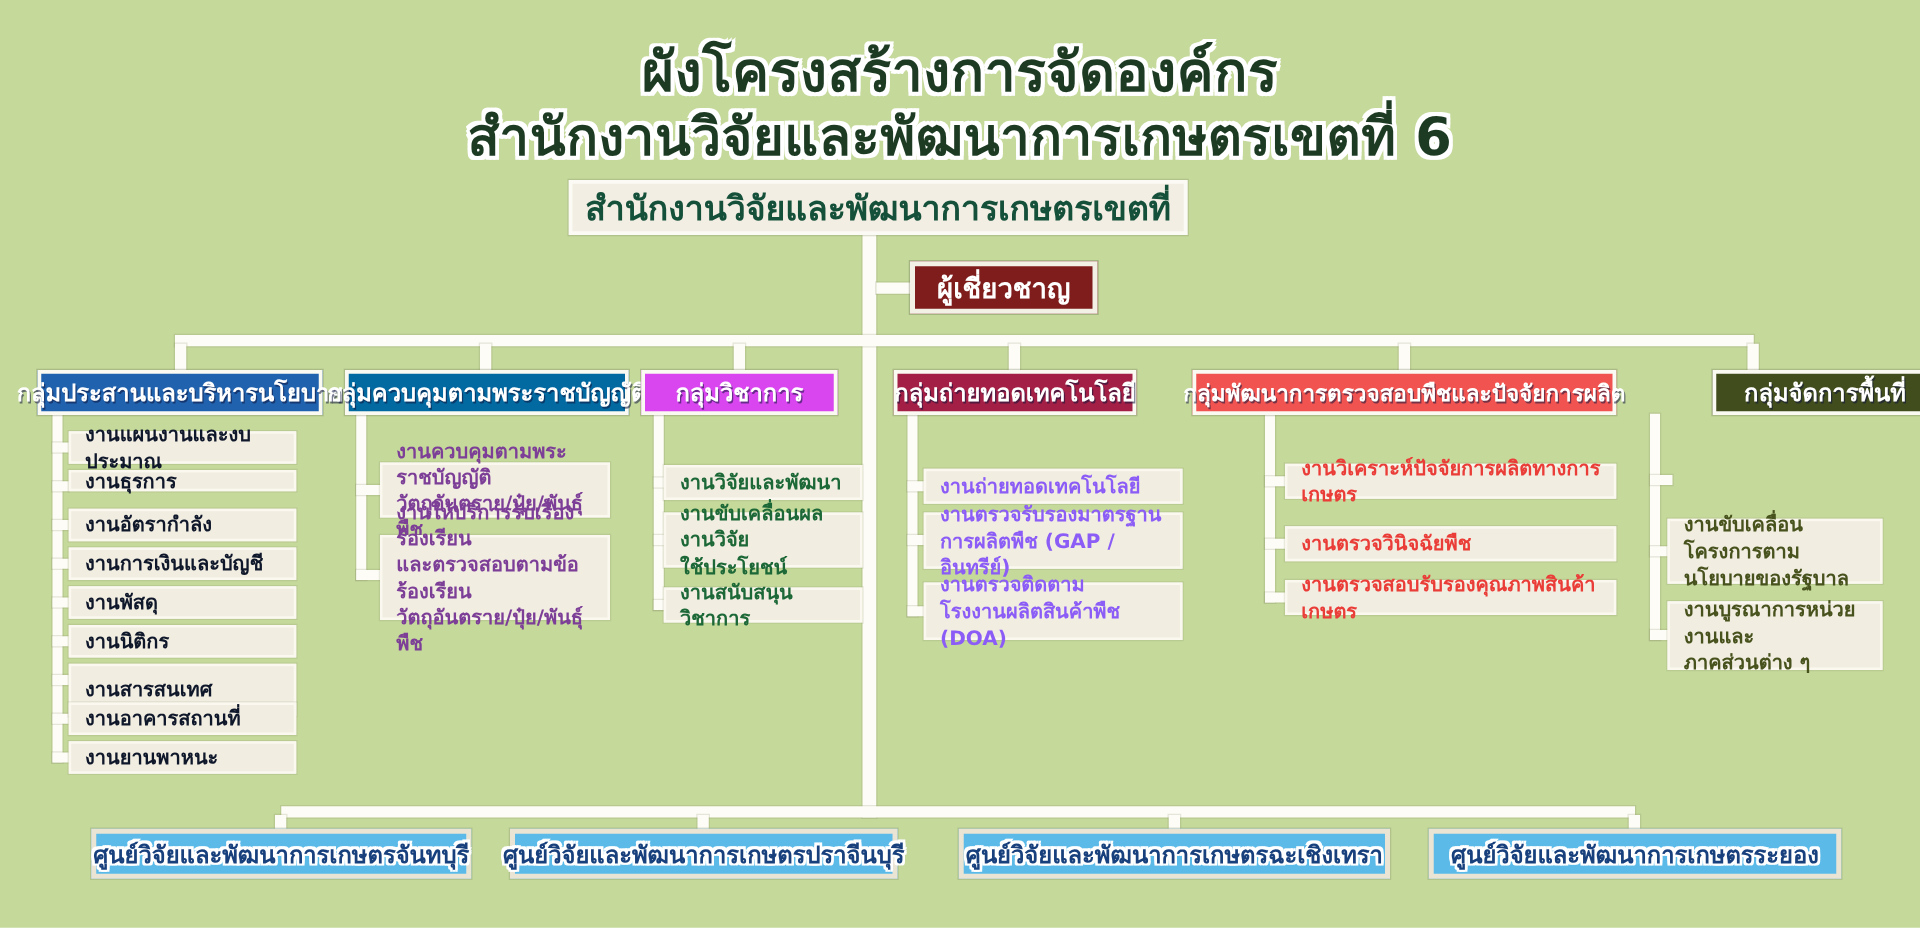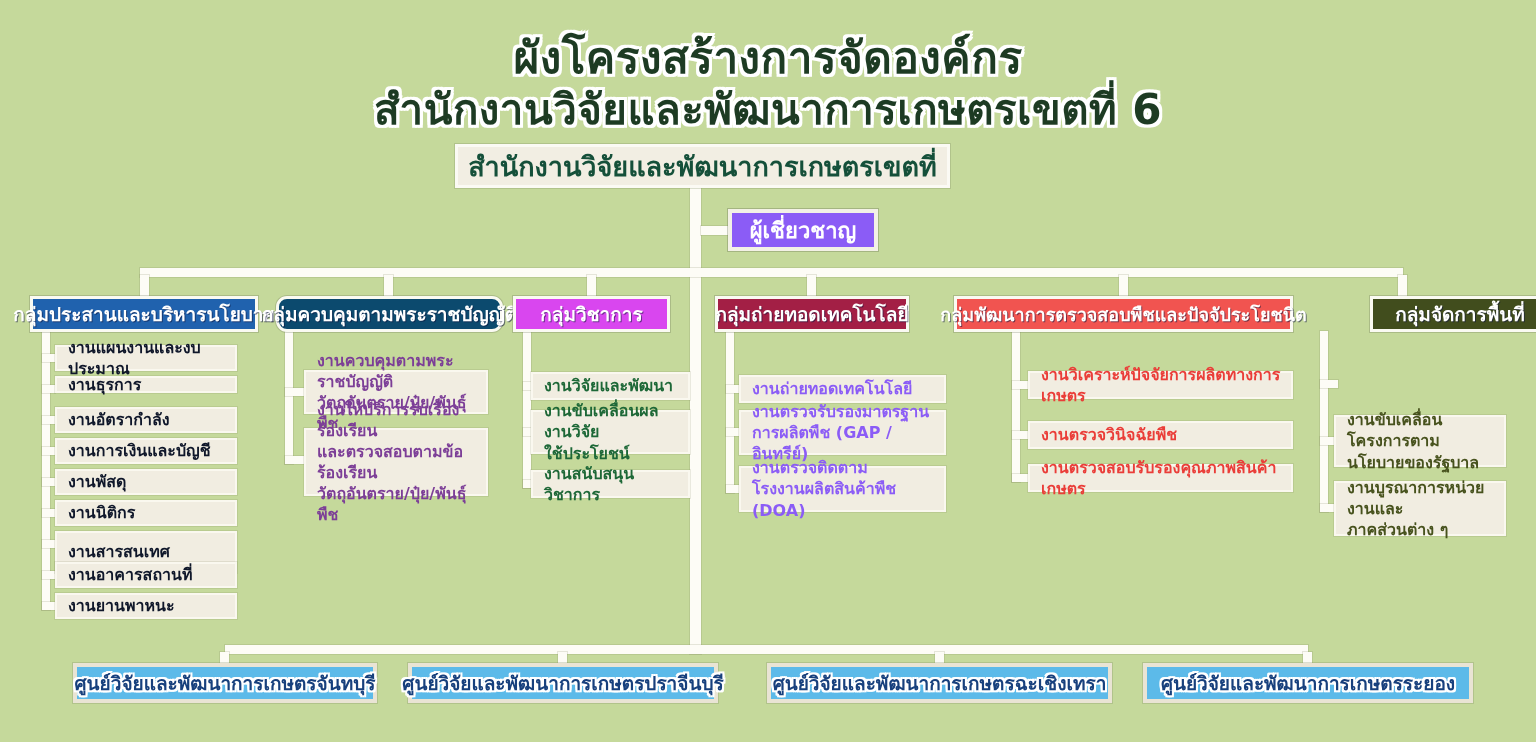--- a/index.html
+++ b/index.html
@@ -18,30 +18,30 @@
   }
   .box{
     position:absolute;box-sizing:border-box;display:flex;align-items:center;justify-content:center;
     text-align:center;
   }
   .root{
     background:#f2eee3;border:3px solid #fbfaf4;color:#15503a;font-size:27px;
     box-shadow:0 0 0 1px rgba(120,130,90,.25);
   }
   .expert{
-    background:#8b5cf6;border:4px solid #f3f1e6;color:#ffffff;font-size:22px;
+    background:#7f1d1d;border:4px solid #f3f1e6;color:#ffffff;font-size:22px;
     box-shadow:0 0 0 1px rgba(90,100,70,.3);
   }
   .hdr{
     position:absolute;box-sizing:border-box;display:flex;align-items:center;justify-content:center;
     border:3px solid #fafaf2;color:#ffffff;font-size:19px;text-align:center;white-space:nowrap;
     text-shadow:1px 1px 0 rgba(15,20,60,.55);
     box-shadow:0 0 0 1px rgba(90,100,70,.25);
   }
-  .g1{background:#2062ae;} .g2{background:#0c4a6e;border-radius:11px;} .g3{background:#d946ef;}
+  .g1{background:#2062ae;} .g2{background:#0369a1;} .g3{background:#d946ef;}
   .g4{background:#a31f45;} .g5{background:#f15450;font-size:18px;} .g6{background:#414d1d;}
   .item{
     position:absolute;box-sizing:border-box;display:flex;align-items:center;
     background:#f1ede1;border:2px solid #faf8ef;padding:2px 6px 2px 11px;
     font-size:16px;line-height:1.32;white-space:pre-line;text-align:left;
     box-shadow:0 0 0 1px rgba(120,130,90,.15);
   }
   .t1{color:#0f172a;} .t2c{color:#7c3e97;} .t3{color:#1d6837;}
   .t4{color:#8b5cf6;} .t5{color:#ea3d38;} .t6{color:#47521d;}
   .center{
@@ -112,21 +112,21 @@
   <div class="line" style="left:935px;top:652px;width:9px;height:13px;"></div>
   <div class="line" style="left:1303px;top:652px;width:9px;height:13px;"></div>
 
   <div class="box root" style="left:455px;top:144px;width:495px;height:44px;">สำนักงานวิจัยและพัฒนาการเกษตรเขตที่</div>
   <div class="box expert" style="left:728px;top:209px;width:150px;height:42px;">ผู้เชี่ยวชาญ</div>
 
   <div class="hdr g1" style="left:30px;top:296px;width:228px;height:36px;">กลุ่มประสานและบริหารนโยบาย</div>
   <div class="hdr g2" style="left:276px;top:296px;width:227px;height:36px;">กลุ่มควบคุมตามพระราชบัญญัติ</div>
   <div class="hdr g3" style="left:513px;top:296px;width:157px;height:36px;">กลุ่มวิชาการ</div>
   <div class="hdr g4" style="left:715px;top:296px;width:194px;height:36px;">กลุ่มถ่ายทอดเทคโนโลยี</div>
-  <div class="hdr g5" style="left:954px;top:296px;width:339px;height:36px;">กลุ่มพัฒนาการตรวจสอบพืชและปัจจัประโยชนิต</div>
+  <div class="hdr g5" style="left:954px;top:296px;width:339px;height:36px;">กลุ่มพัฒนาการตรวจสอบพืชและปัจจัยการผลิต</div>
   <div class="hdr g6" style="left:1370px;top:296px;width:180px;height:36px;">กลุ่มจัดการพื้นที่</div>
 
   <div class="item t1" style="left:55px;top:345px;width:182px;height:26px;">งานแผนงานและงบประมาณ</div>
   <div class="item t1" style="left:55px;top:376px;width:182px;height:17px;">งานธุรการ</div>
   <div class="item t1" style="left:55px;top:407px;width:182px;height:26px;">งานอัตรากำลัง</div>
   <div class="item t1" style="left:55px;top:438px;width:182px;height:26px;">งานการเงินและบัญชี</div>
   <div class="item t1" style="left:55px;top:469px;width:182px;height:26px;">งานพัสดุ</div>
   <div class="item t1" style="left:55px;top:500px;width:182px;height:26px;">งานนิติกร</div>
   <div class="item t1" style="left:55px;top:531px;width:182px;height:42px;">งานสารสนเทศ</div>
   <div class="item t1" style="left:55px;top:562px;width:182px;height:26px;">งานอาคารสถานที่</div>

